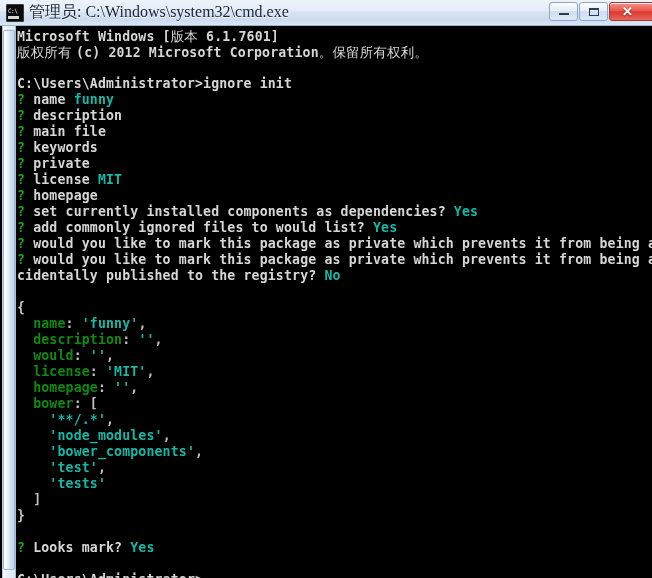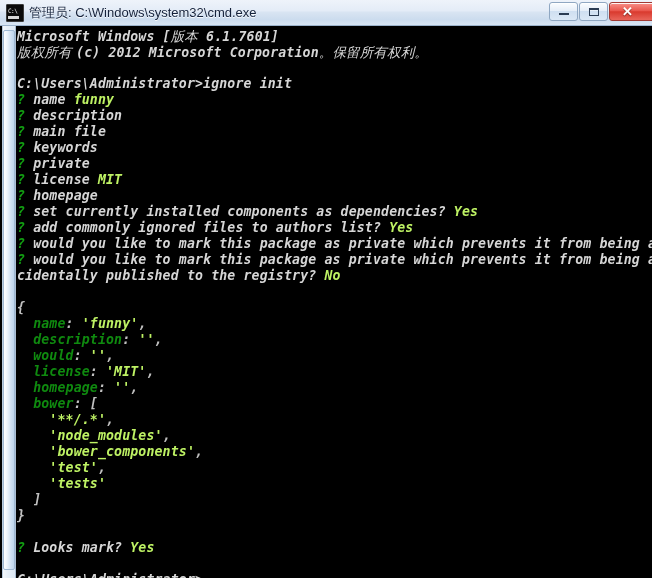--- a/index.html
+++ b/index.html
@@ -60,22 +60,22 @@
     letter-spacing: -0.5px;
   }
   .tb-icon::after {
     content: "";
     position: absolute;
     left: 1px; bottom: 2px;
     width: 11px; height: 3px;
     background: #d8d8d8;
   }
   .tb-title {
-    font-family: Liberation Sans, sans-serif;
-    font-size: 13px;
+    font-family: Liberation Serif, serif;
+    font-size: 16px;
     color: #14213a;
     white-space: nowrap;
     text-shadow: 0 1px 0 rgba(255,255,255,0.85);
   }
 
   
   .tb-buttons {
     position: absolute;
     right: -3px;
     top: 2px;
@@ -129,21 +129,20 @@
 
   
   .console {
     position: absolute;
     left: 0;
     top: 26px;
     width: 652px;
     height: 552px;
     background: #000;
     overflow: hidden;
-    font-style: italic;
   }
 
   
   .scrollbar {
     position: absolute;
     left: 2px;
     top: 0;
     width: 14px;
     height: 552px;
     background: linear-gradient(to right,
@@ -192,21 +191,21 @@
   }
   .line.cn b {
     font-family: "DejaVu Sans Mono", "Liberation Mono", monospace;
     font-weight: bold;
     font-size: 13.2px;
   }
 
   .w  { color: #d6d6d6; }   
   .q  { color: #12a012; }   
   .k  { color: #0f8a0f; }   
-  .v  { color: #bef264; }   
+  .v  { color: #14b8a6; }   
   .p  { color: #c0c0c0; }
   .blank { height: 16px; }
 </style>
 </head>
 <body>
 
 <div class="window">
 
   <div class="titlebar">
     <div class="tb-icon"></div>
@@ -235,21 +234,21 @@
       <div class="line"><span class="w">C:\Users\Administrator&gt;</span><span class="w">ignore init</span></div>
 
       <div class="line"><span class="q">?</span><span class="p"> </span><span class="w">name</span><span class="p"> </span><span class="v">funny</span></div>
       <div class="line"><span class="q">?</span><span class="p"> </span><span class="w">description</span><span class="p"> </span><span class="v"></span></div>
       <div class="line"><span class="q">?</span><span class="p"> </span><span class="w">main file</span><span class="p"> </span><span class="v"></span></div>
       <div class="line"><span class="q">?</span><span class="p"> </span><span class="w">keywords</span><span class="p"> </span><span class="v"></span></div>
       <div class="line"><span class="q">?</span><span class="p"> </span><span class="w">private</span><span class="p"> </span><span class="v"></span></div>
       <div class="line"><span class="q">?</span><span class="p"> </span><span class="w">license</span><span class="p"> </span><span class="v">MIT</span></div>
       <div class="line"><span class="q">?</span><span class="p"> </span><span class="w">homepage</span><span class="p"> </span><span class="v"></span></div>
       <div class="line"><span class="q">?</span><span class="p"> </span><span class="w">set currently installed components as dependencies?</span><span class="p"> </span><span class="v">Yes</span></div>
-      <div class="line"><span class="q">?</span><span class="p"> </span><span class="w">add commonly ignored files to authors list?</span><span class="p"> </span><span class="v">Yes</span></div>
+      <div class="line"><span class="q">?</span><span class="p"> </span><span class="w">add commonly ignored files to would list?</span><span class="p"> </span><span class="v">Yes</span></div>
       <div class="line"><span class="q">?</span><span class="p"> </span><span class="w">would you like to mark this package as private which prevents it from being ac</span></div>
       <div class="line"><span class="q">?</span><span class="p"> </span><span class="w">would you like to mark this package as private which prevents it from being ac</span></div>
       <div class="line"><span class="w">cidentally published to the registry?</span><span class="p"> </span><span class="v">No</span></div>
 
       <div class="line blank"></div>
 
       <div class="line"><span class="p">{</span></div>
 
       <div class="line"><span class="p">  </span><span class="k">name</span><span class="p">:</span><span class="p"> </span><span class="v">'funny'</span><span class="p">,</span></div>
       <div class="line"><span class="p">  </span><span class="k">description</span><span class="p">:</span><span class="p"> </span><span class="v">''</span><span class="p">,</span></div>

